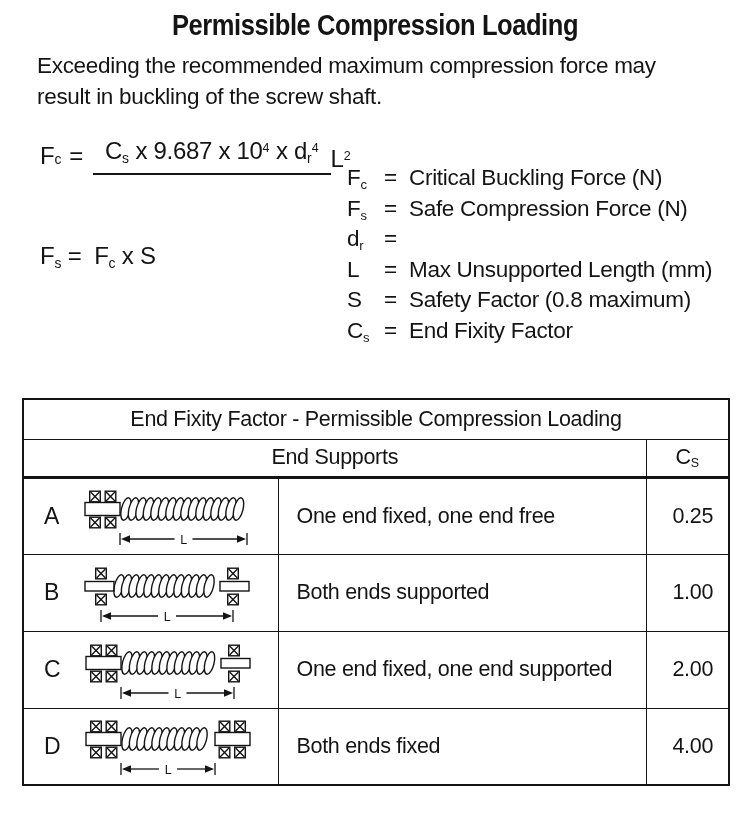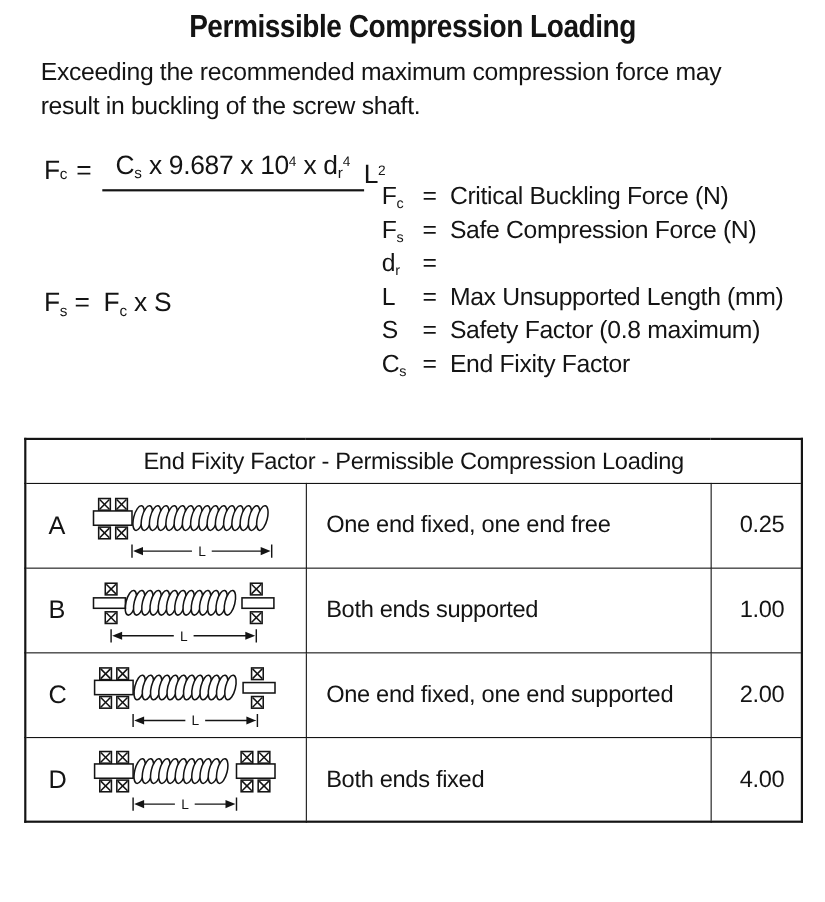--- a/index.html
+++ b/index.html
@@ -27,21 +27,21 @@
     position: absolute; top: 137px; left: 40px;
     display: flex; align-items: center; font-size: 24px;
   }
   .f-lhs { display: inline-flex; align-items: baseline; }
   .f-eq { margin: 0 10px 0 8px; }
   .frac { display: inline-flex; flex-direction: row; align-items: center; }
   .frac .num { padding: 0 12px 7px 12px; border-bottom: 2.5px solid #141414; white-space: pre; }
   .frac .den { padding-top: 6px; white-space: pre; }
   .formula-safe {
     position: absolute; top: 242px; left: 40px;
-    font-size: 24px; white-space: pre; margin-top: 20px;
+    font-size: 24px; white-space: pre;
   }
   .sb { font-size: 0.58em; vertical-align: -0.28em; letter-spacing: 0; }
   .sp { font-size: 0.52em; vertical-align: 0.55em; letter-spacing: 0; }
 
   .definitions {
     position: absolute; top: 165px; left: 327px;
     font-size: 22.5px;
     margin-left: 20px;
   }
   .def-row { display: flex; align-items: baseline; height: 30.5px; }
@@ -158,20 +158,24 @@
   <table class="fixity-table">
     <colgroup>
         <col style="width:255px">
         <col style="width:368px">
         <col style="width:83px">
       </colgroup>
     <tbody>
         <tr class="t-title">
       <td colspan="3">End Fixity Factor - Permissible Compression Loading</td>
     </tr>
+    <tr class="t-header">
+      <td colspan="2">End Supports</td>
+      <td><span>C</span><span class="sb">S</span></td>
+    </tr>
 
     <tr class="t-row">
       <td class="cell-diagram">
         <div class="diagram-inner">
           <span class="row-letter">A</span>
           <svg class="diagram" width="168" height="62" viewBox="0 0 168 62">
             <g>
                   <ellipse cx="43" cy="24" rx="4.5" ry="11.5" transform="rotate(14 43 24)" class="thread"></ellipse>
                   <ellipse cx="50.5" cy="24" rx="4.5" ry="11.5" transform="rotate(14 50.5 24)" class="thread"></ellipse>
                   <ellipse cx="58" cy="24" rx="4.5" ry="11.5" transform="rotate(14 58 24)" class="thread"></ellipse>

